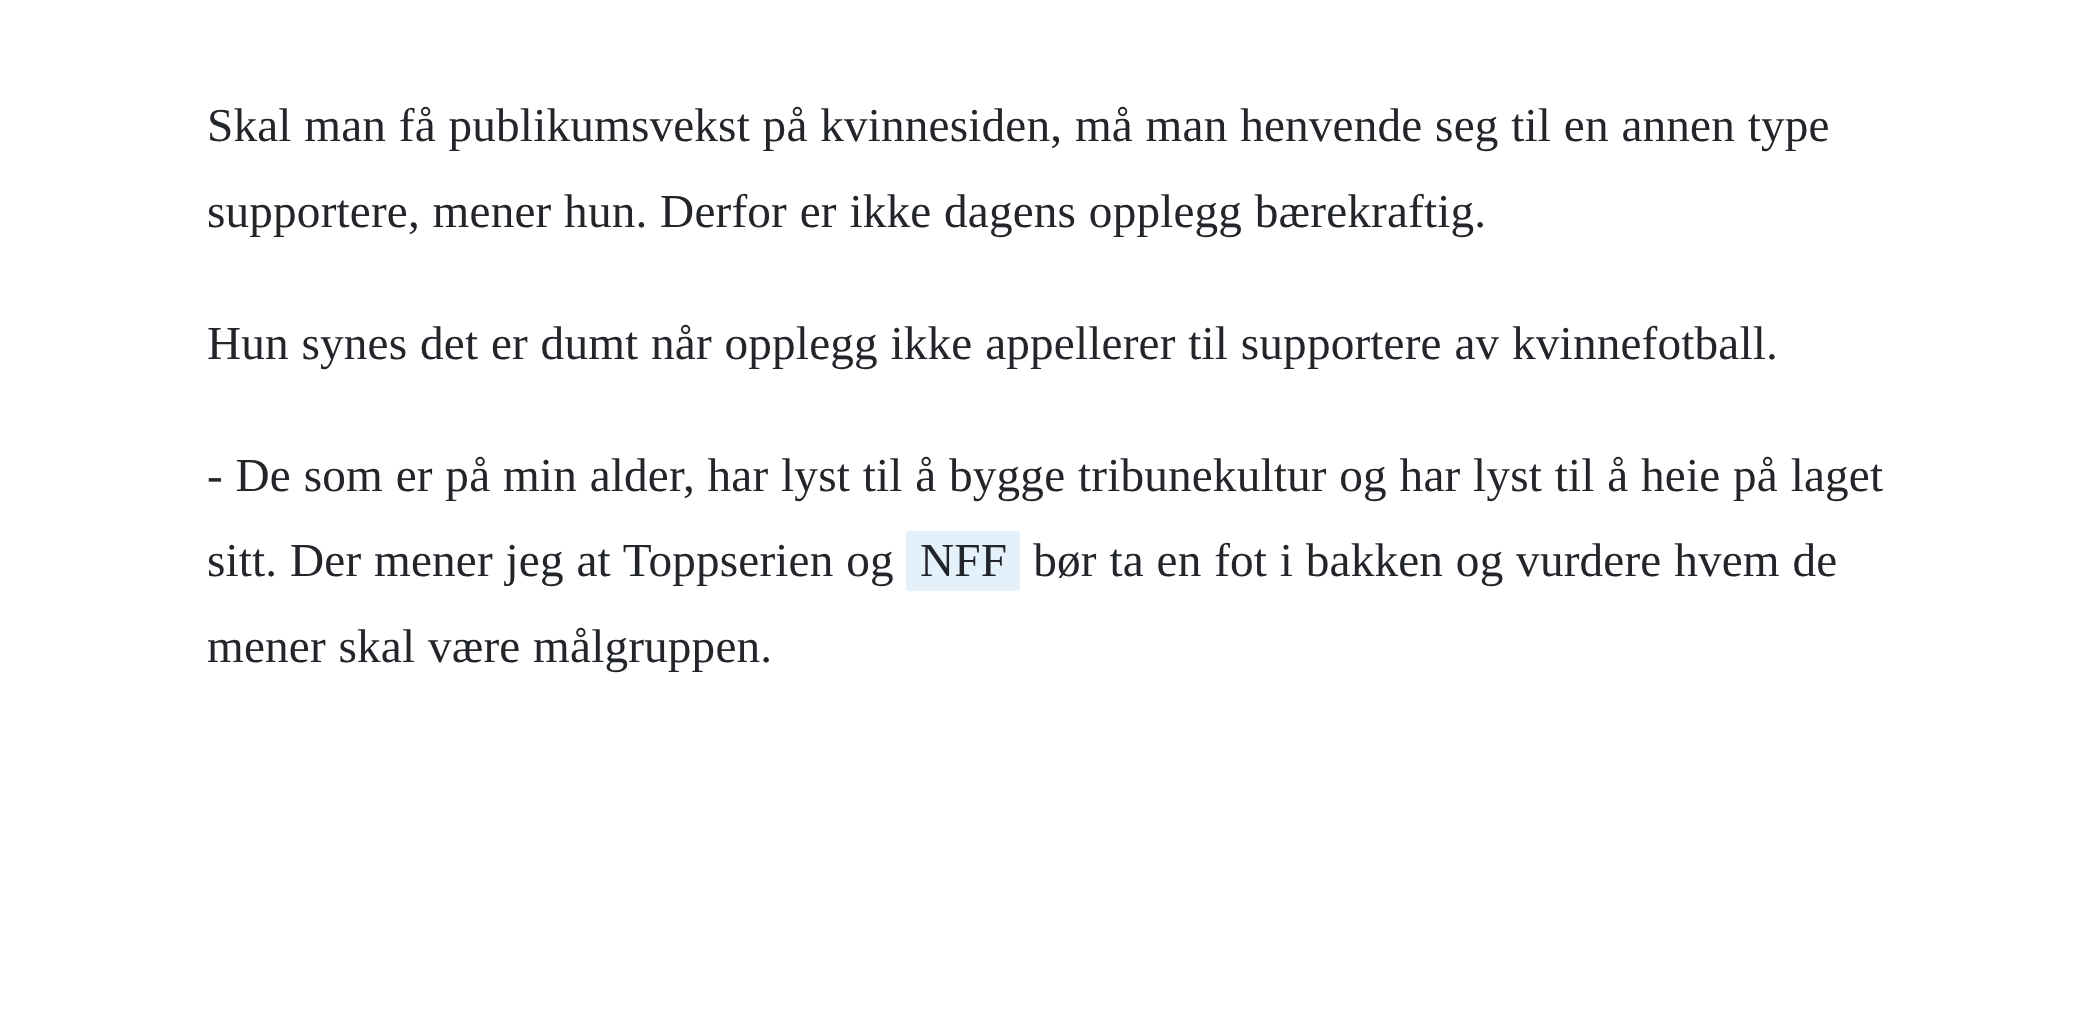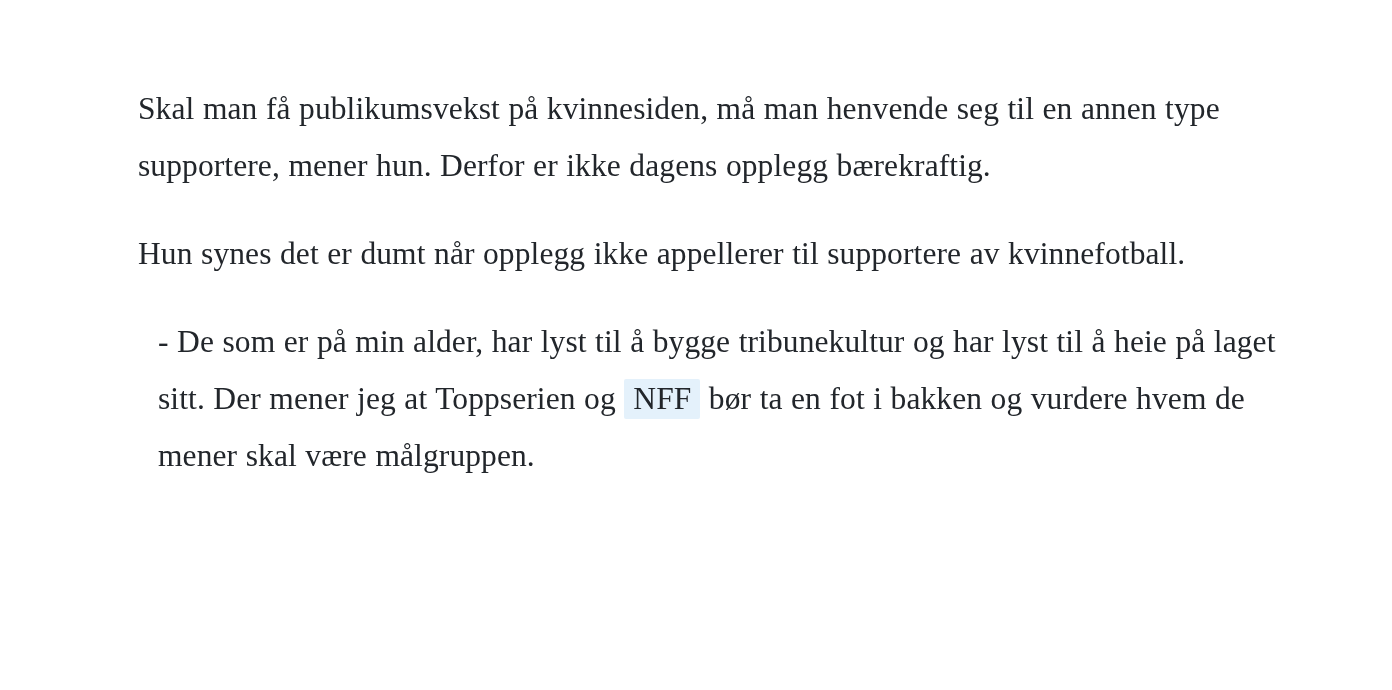--- a/index.html
+++ b/index.html
@@ -11,35 +11,34 @@
   body {
     width: 1392px;
     height: 690px;
     overflow: hidden;
     font-family: "Liberation Serif", "DejaVu Serif", serif;
     color: #1a1d21;
     -webkit-font-smoothing: antialiased;
   }
   .article {
     box-sizing: border-box;
-    padding: 80px 110px 0 138px;
+    padding: 55px 110px 0 138px;
     width: 1392px;
   }
   .para {
     font-size: 31.5px;
     line-height: 57px;
     letter-spacing: 0.1px;
     color: #22262b;
     margin: 0 0 31px 0;
     max-width: 1150px;
     word-spacing: 0.5px;
   }
   .para:last-child {
     margin-bottom: 0;
-    margin-left: 20px;
   }
   .entity-highlight {
     background: #e4f1fb;
     padding: 2px 9px 3px 9px;
     border-radius: 2px;
     box-decoration-break: clone;
     -webkit-box-decoration-break: clone;
   }
 </style>
 </head>

